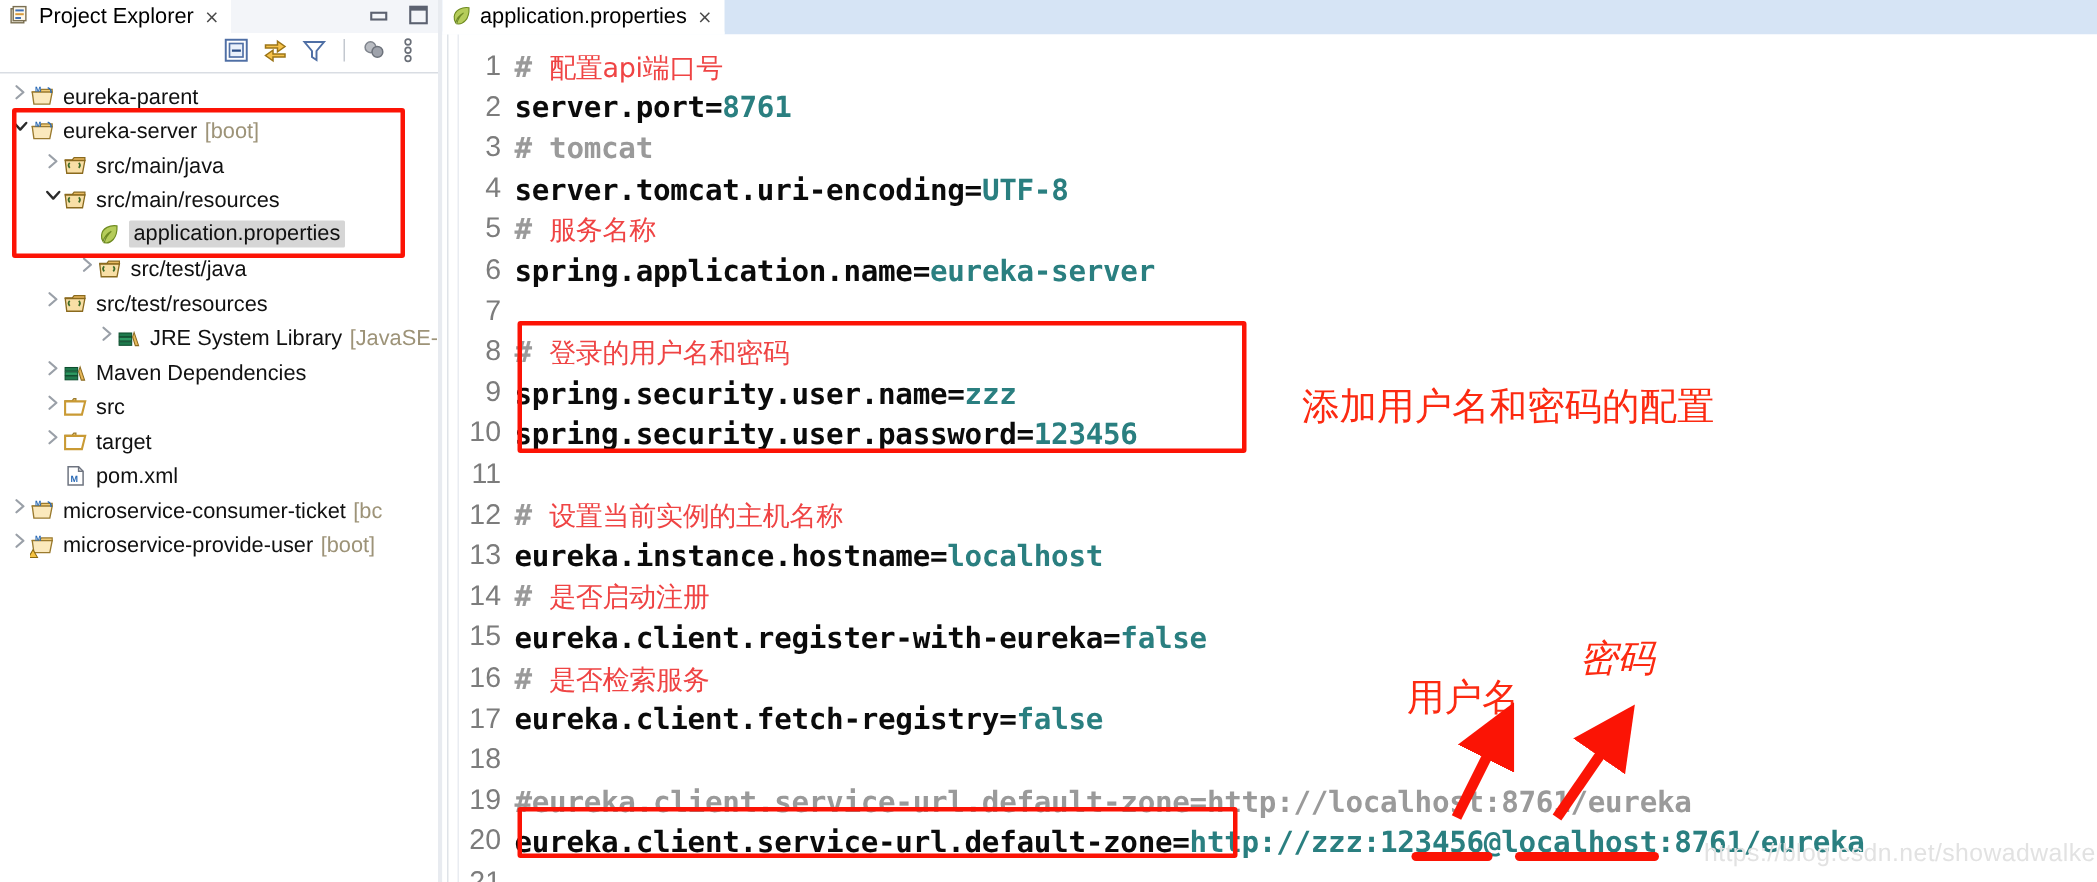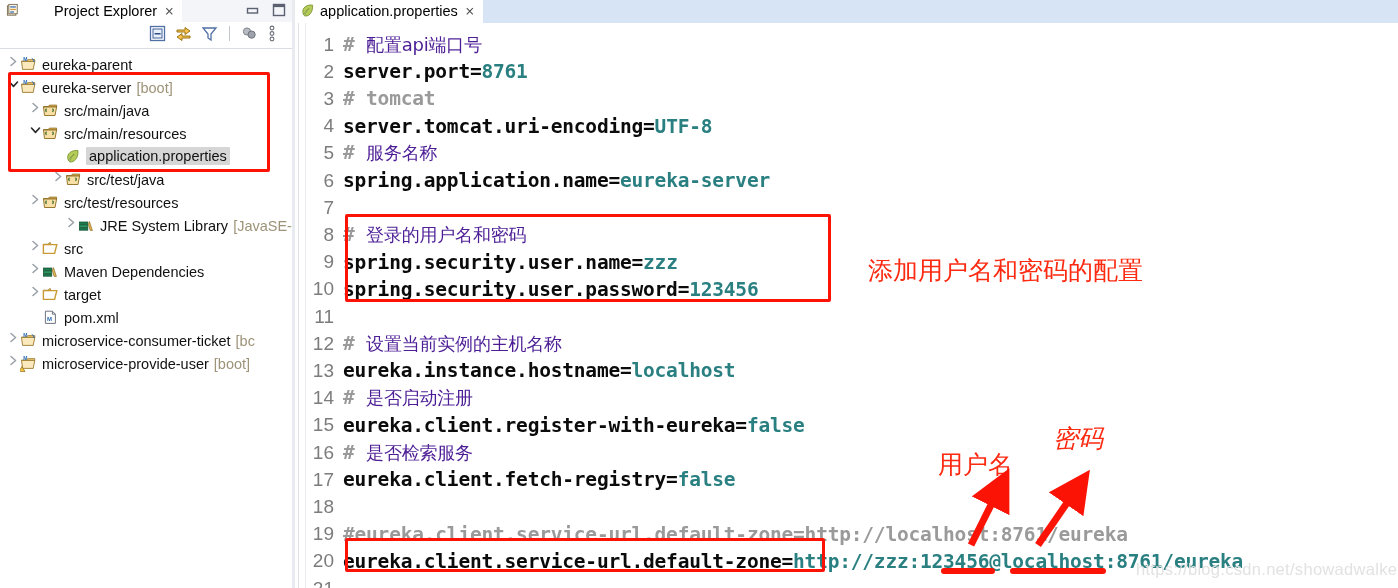--- a/index.html
+++ b/index.html
@@ -22,21 +22,21 @@
   #explorer-tab{
     position:absolute;left:0;top:0;height:22px;
     background:#ffffff;
     display:flex;align-items:center;gap:5px;
     padding:0 8px 0 6px;
     border-bottom:1px solid #ffffff;
     box-sizing:border-box;
   }
   .view-icon{width:15px;height:15px;display:block;flex:none;}
   #explorer-tab-label{
-    font-size:14.5px;color:#000;white-space:nowrap;letter-spacing:0px;margin-left:28px;
+    font-size:14.5px;color:#000;white-space:nowrap;letter-spacing:0px;
   }
   .tab-close{
     font-size:12px;color:#4a4a4a;font-family:"Liberation Sans",sans-serif;
     line-height:1;margin-left:2px;
   }
   #win-buttons{
     position:absolute;right:6px;top:3px;display:flex;gap:12px;align-items:center;
   }
   #explorer-toolbar{
     position:absolute;left:0;top:22px;width:292px;height:26px;
@@ -104,21 +104,21 @@
     width:48px;text-align:right;padding-right:9px;box-sizing:border-box;
     color:#7c7c7c;font-size:19px;
     font-family:"Liberation Sans","DejaVu Sans",sans-serif;
   }
   .codetext{
     font-family:"DejaVu Sans Mono","Liberation Mono",monospace;
     font-size:19.5px;letter-spacing:-0.2px;
   }
   .c-key{color:#0b0b0b;font-weight:700;}
   .c-val{color:#2a7f80;font-weight:700;}
-  .c-cmt{color:#4c1d95;font-weight:400;}
+  .c-cmt{color:#ef4444;font-weight:400;}
   .c-cmt-mono{color:#9a9a9a;font-weight:700;
     font-family:"DejaVu Sans Mono","Liberation Mono",monospace;}
   .cjk{font-family:"DejaVu Sans","Liberation Sans",sans-serif;font-weight:400;font-size:18px;}
 
   
   .redbox{position:absolute;border:3px solid #fc1305;border-radius:2px;box-sizing:border-box;}
   .redtext{
     position:absolute;color:#fc2a11;white-space:nowrap;
     font-family:"DejaVu Sans","Liberation Sans",sans-serif;
   }
@@ -309,38 +309,38 @@
         <span class="node-label">JRE System Library</span>
         <span class="node-suffix">[JavaSE-1.8]</span>
       </div>
       <div class="tree-row" style="padding-left: 28px;">
         <span class="twisty">
           <svg width="9" height="11" viewBox="0 0 9 11">
             <path d="M2 1.5 L6.6 5.5 L2 9.5" fill="none" stroke="#9aa0a8" stroke-width="1.5" stroke-linecap="round" stroke-linejoin="round"></path>
           </svg>
         </span>
         <svg width="17" height="17" viewBox="0 0 17 17" class="node-icon" style="margin-right: 5px;">
-          <path d="M1.4 4.2 L6 4.2 L7.2 2.8 L8.6 2.8 L8.6 4.6 L1.4 4.6 Z" fill="#f2c86a" stroke="#9a7a2e" stroke-width="0.8"></path>
-          <path d="M1.4 4.6 L14.8 4.6 L12.6 13.4 L1.4 13.4 Z" fill="none" stroke="#c99a34" stroke-width="1.4"></path>
-        </svg>
-        <span class="node-label">src</span>
-      </div>
-      <div class="tree-row" style="padding-left: 28px;">
-        <span class="twisty">
-          <svg width="9" height="11" viewBox="0 0 9 11">
-            <path d="M2 1.5 L6.6 5.5 L2 9.5" fill="none" stroke="#9aa0a8" stroke-width="1.5" stroke-linecap="round" stroke-linejoin="round"></path>
-          </svg>
-        </span>
-        <svg width="17" height="17" viewBox="0 0 17 17" class="node-icon" style="margin-right: 5px;">
           <rect x="1.4" y="5" width="8.4" height="2.4" fill="#1f7a4d" stroke="#0d4e2e" stroke-width="0.7"></rect>
           <rect x="1.4" y="7.9" width="8.4" height="2.4" fill="#2e9a63" stroke="#0d4e2e" stroke-width="0.7"></rect>
           <rect x="1.4" y="10.8" width="8.4" height="2.4" fill="#1f7a4d" stroke="#0d4e2e" stroke-width="0.7"></rect>
           <path d="M11.4 4.6 L14.4 13.4 L12.2 13.4 L10.4 7.6 Z" fill="#e8b85a" stroke="#8a6a1e" stroke-width="0.7"></path>
         </svg>
         <span class="node-label">Maven Dependencies</span>
+      </div>
+      <div class="tree-row" style="padding-left: 28px;">
+        <span class="twisty">
+          <svg width="9" height="11" viewBox="0 0 9 11">
+            <path d="M2 1.5 L6.6 5.5 L2 9.5" fill="none" stroke="#9aa0a8" stroke-width="1.5" stroke-linecap="round" stroke-linejoin="round"></path>
+          </svg>
+        </span>
+        <svg width="17" height="17" viewBox="0 0 17 17" class="node-icon" style="margin-right: 5px;">
+          <path d="M1.4 4.2 L6 4.2 L7.2 2.8 L8.6 2.8 L8.6 4.6 L1.4 4.6 Z" fill="#f2c86a" stroke="#9a7a2e" stroke-width="0.8"></path>
+          <path d="M1.4 4.6 L14.8 4.6 L12.6 13.4 L1.4 13.4 Z" fill="none" stroke="#c99a34" stroke-width="1.4"></path>
+        </svg>
+        <span class="node-label">src</span>
       </div>
       <div class="tree-row" style="padding-left: 28px;">
         <span class="twisty">
           <svg width="9" height="11" viewBox="0 0 9 11">
             <path d="M2 1.5 L6.6 5.5 L2 9.5" fill="none" stroke="#9aa0a8" stroke-width="1.5" stroke-linecap="round" stroke-linejoin="round"></path>
           </svg>
         </span>
         <svg width="17" height="17" viewBox="0 0 17 17" class="node-icon" style="margin-right: 5px;">
           <path d="M1.4 4.2 L6 4.2 L7.2 2.8 L8.6 2.8 L8.6 4.6 L1.4 4.6 Z" fill="#f2c86a" stroke="#9a7a2e" stroke-width="0.8"></path>
           <path d="M1.4 4.6 L14.8 4.6 L12.6 13.4 L1.4 13.4 Z" fill="none" stroke="#c99a34" stroke-width="1.4"></path>

